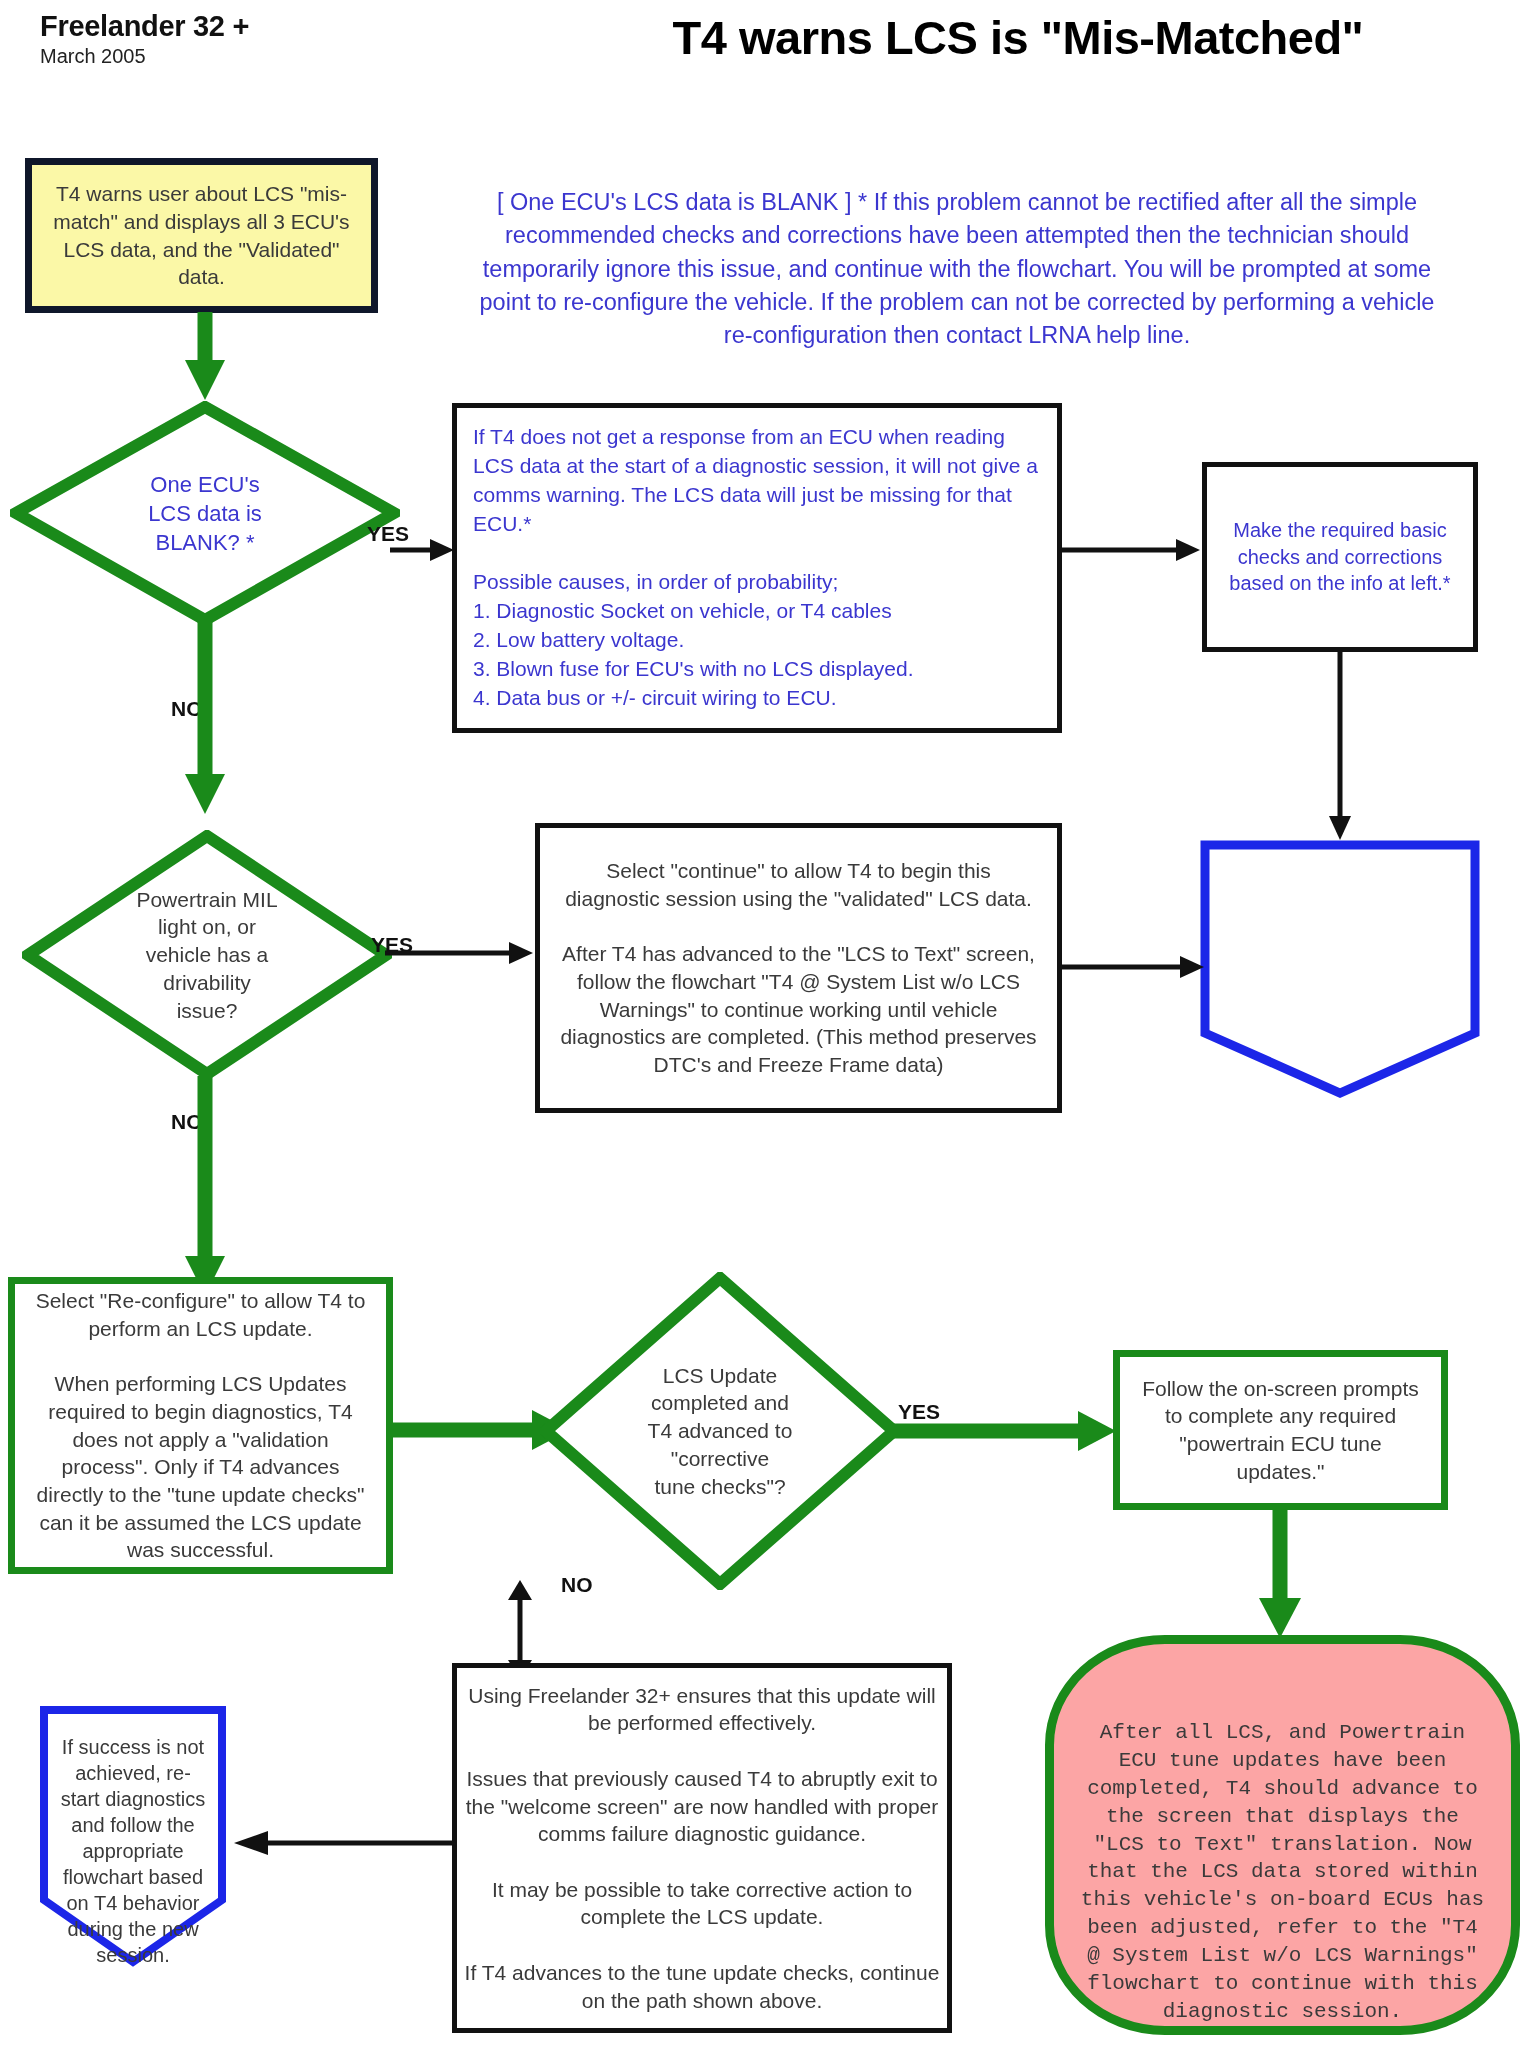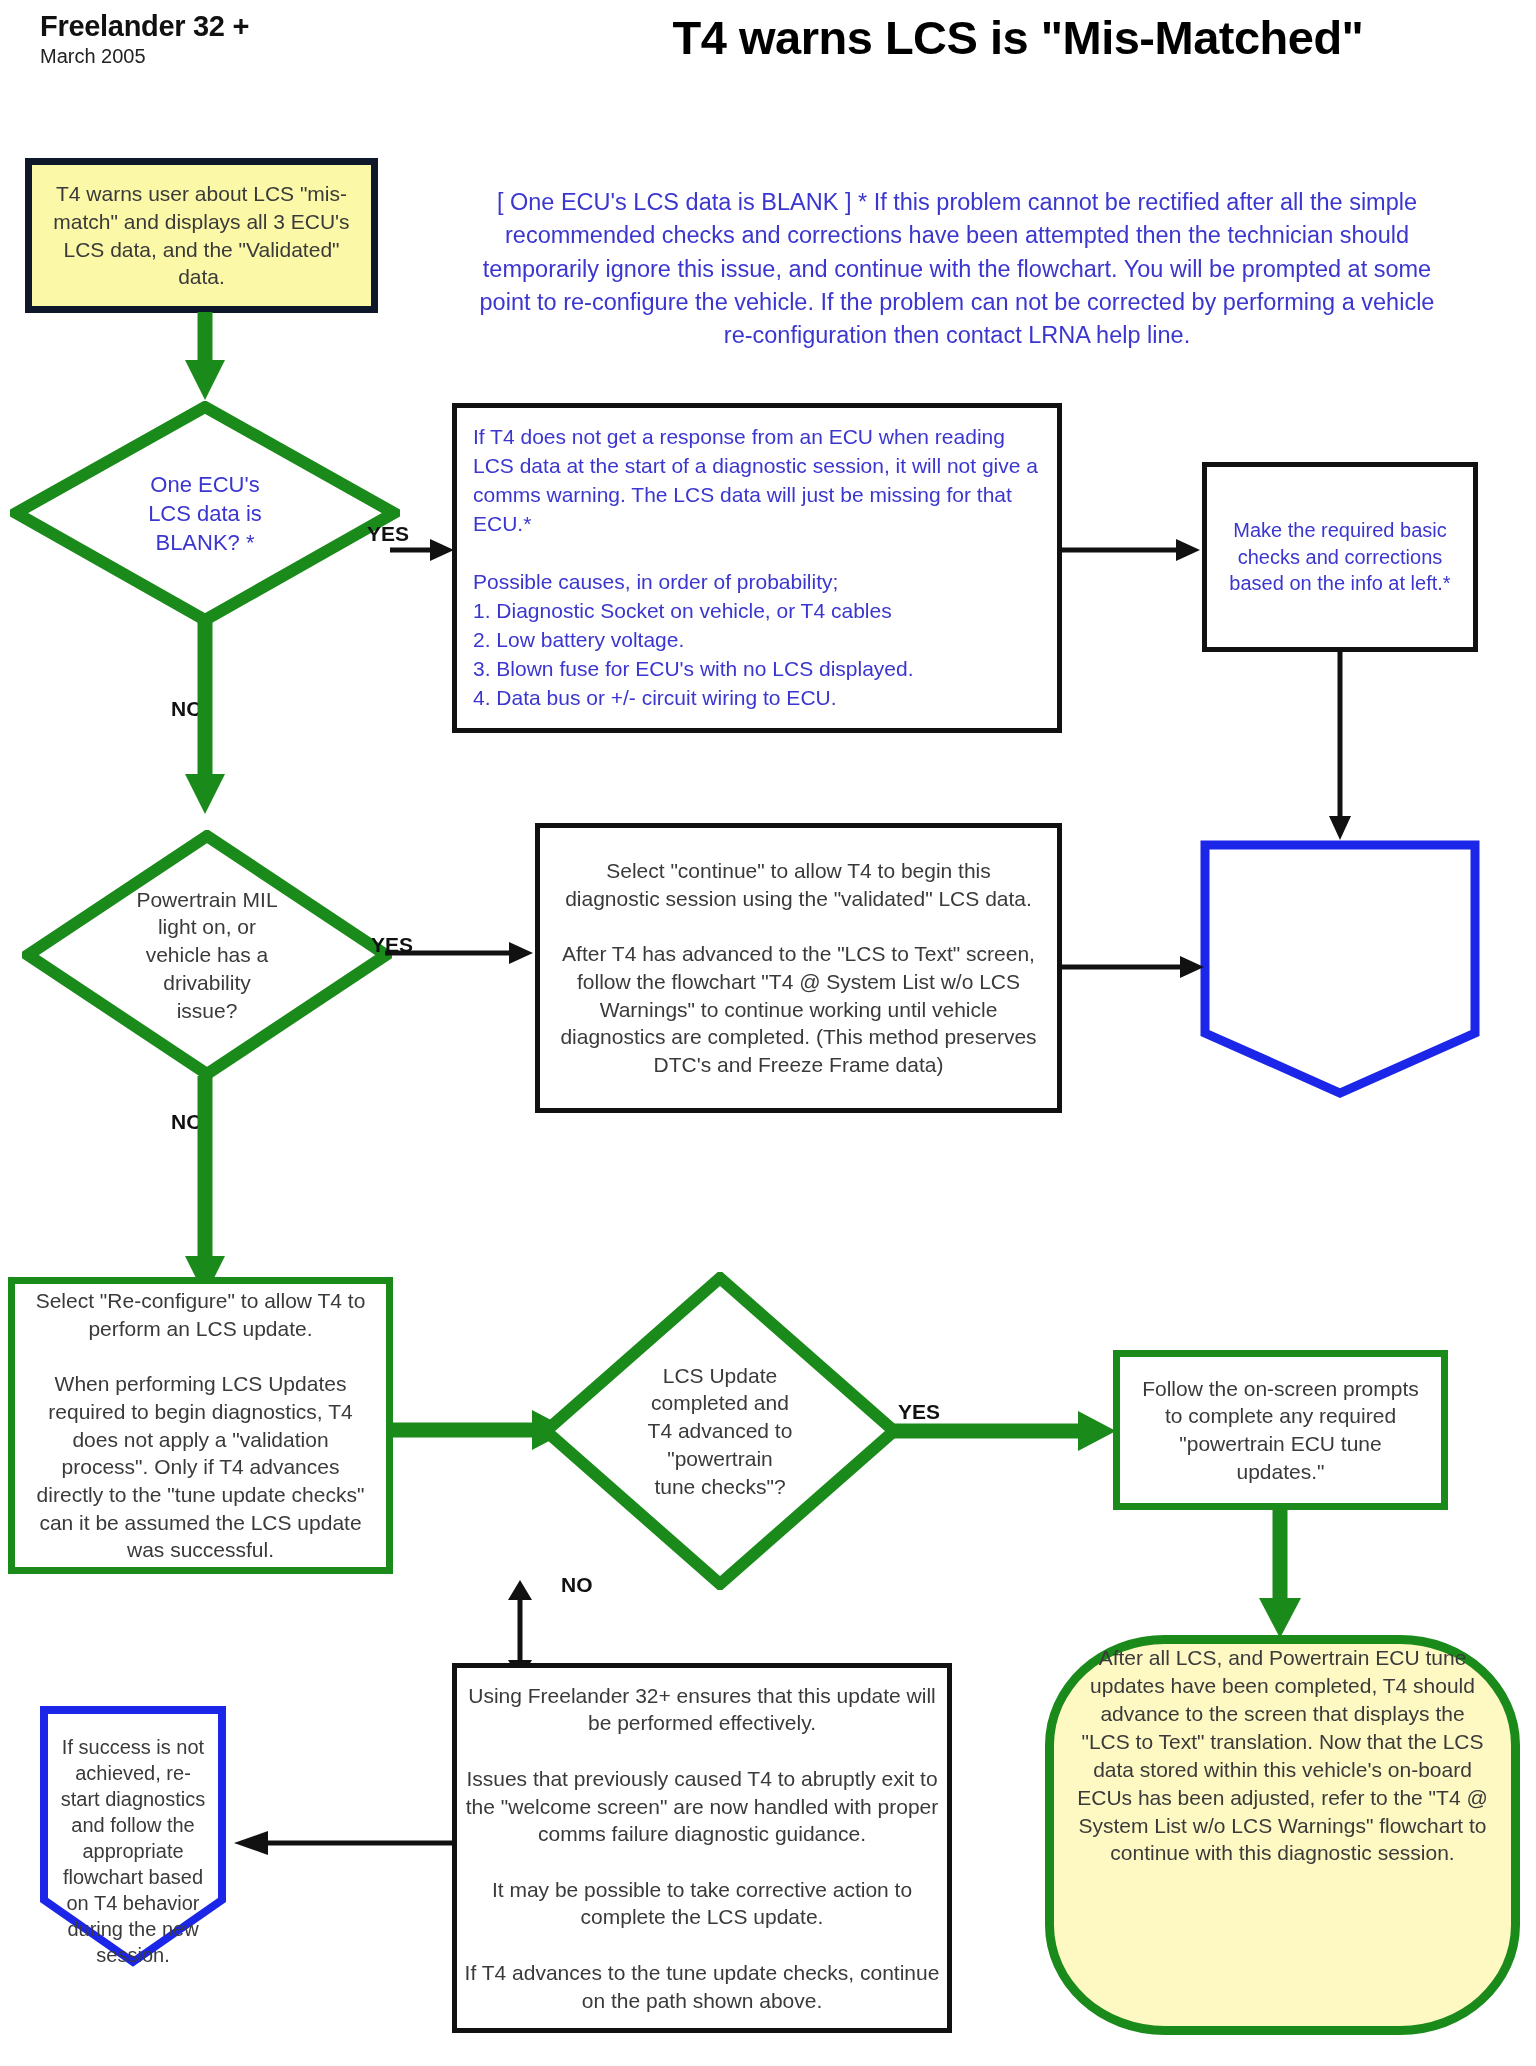--- a/index.html
+++ b/index.html
@@ -28,22 +28,22 @@
   .diamond .dtxt{position:absolute;left:14%;top:0;width:72%;height:100%;
       display:flex;align-items:center;justify-content:center;text-align:center;line-height:1.32;white-space:pre-line;}
 
   
   .shield{position:absolute;}
   .shield svg{position:absolute;left:0;top:0;}
   .shield .stxt{position:absolute;left:8px;top:8px;right:8px;
       display:flex;align-items:flex-start;justify-content:center;text-align:center;line-height:1.3;white-space:pre-line;}
 
   
-  .rounded-green{position:absolute;border:9px solid #1a8a1a;background:#fef9c3;
-      border-radius:120px/110px;box-sizing:border-box;display:flex;align-items:flex-start;justify-content:center;}
+  .rounded-green{position:absolute;border:9px solid #1a8a1a;background:#fca5a5;
+      border-radius:120px/110px;box-sizing:border-box;display:flex;align-items:flex-end;justify-content:center;font-family:Liberation Mono, monospace;}
   .rounded-green .txt{width:90%;text-align:center;line-height:1.33;white-space:pre-line;}
 
   
   .conn{position:absolute;}
   .label{position:absolute;font-weight:bold;color:#111;}
 
   .para{position:absolute;text-align:center;white-space:pre-line;}
 </style>
 </head>
 <body>
@@ -165,21 +165,21 @@
     <polygon points="142,0 142,40 180,20" fill="#1a8a1a"></polygon>
   </svg>
 
   <div class="diamond" style="left:540px;top:1272px;width:360px;height:318px;">
     <svg width="360" height="318" viewBox="0 0 360 318">
       <polygon points="180,6 354,159 180,312 6,159" fill="#ffffff" stroke="#1a8a1a" stroke-width="12"></polygon>
     </svg>
     <div class="dtxt dark-txt" style="font-size:21px;">LCS Update
 completed and
 T4 advanced to
-"powertrain
+"corrective
 tune checks"?</div>
   </div>
 
   <div class="label" style="left:898px;top:1400px;font-size:21px;">YES</div>
   <svg class="conn" style="left:893px;top:1411px;width:225px;height:40px;">
     <line x1="0" y1="20" x2="190" y2="20" stroke="#1a8a1a" stroke-width="15"></line>
     <polygon points="185,0 185,40 223,20" fill="#1a8a1a"></polygon>
   </svg>
 
   <div class="label" style="left:561px;top:1573px;font-size:21px;">NO</div>

